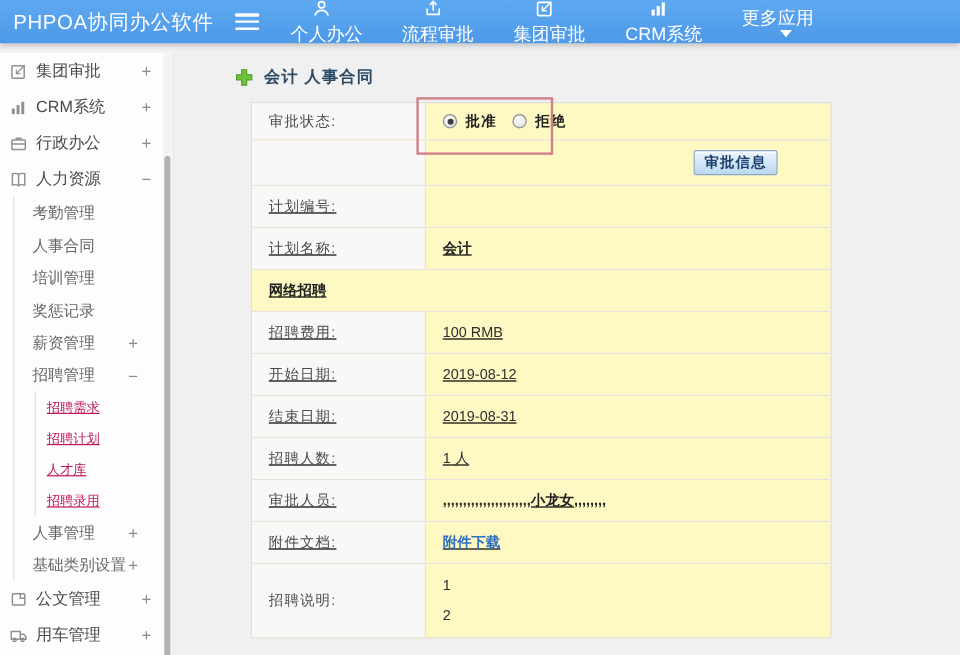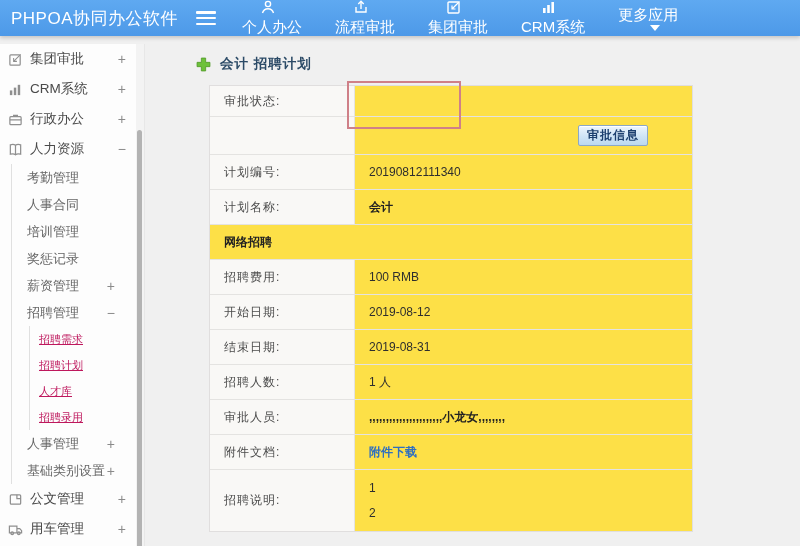--- a/index.html
+++ b/index.html
@@ -32,27 +32,27 @@
   .sub1 .toggle { right:29px; }
   .sub2 { margin-left:17px; border-left:1px solid #e0e0e0; }
   .sub2 .side-item { height:26px; padding-left:9px; font-size:11px; color:#be185d;text-decoration:underline; }
 
   
   .main { position:absolute; left:146px; top:44px; right:0; bottom:0; background:#f0f0f0; }
   .page-title { position:absolute; left:50px; top:11px; display:flex; align-items:center; }
   .page-title svg { margin-right:9px; }
   .page-title span { font-size:13.5px; font-weight:bold; color:#2b4a66; letter-spacing:1px; }
 
-  .form-table { position:absolute; left:63px; top:41px; width:484px; background:#fde047; border:1px solid #e0dede; }
+  .form-table { position:absolute; left:63px; top:41px; width:484px; background:#fef9c3; border:1px solid #e0dede; }
   .frow { display:flex; border-bottom:1px solid #e4e3e1; }
   .frow:last-child { border-bottom:none; }
   .fcell-label { width:145px; flex:0 0 145px; background:#f9f8f6; border-right:1px solid #e4e3e1;
     padding-left:14px; display:flex; align-items:center; font-size:12px; color:#4b4b4b; letter-spacing:1px; }
   .fcell-value { flex:1; padding-left:14px; display:flex; align-items:center; font-size:12px; color:#2e2e2e; }
-  .row-std { height:35px; }
+  .row-std { height:35px;text-decoration:underline; }
   .row-approve { height:31px; }
   .row-button { height:38px; }
   .row-tall { height:61px; }
   .row-tall .fcell-value { flex-direction:column; align-items:flex-start; justify-content:center; }
   .row-tall .fcell-value div { line-height:25px; }
   .bold-val { font-weight:bold; color:#222;text-align:center; }
   .file-link { color:#2f6fc0; font-weight:bold; text-decoration:none; cursor:pointer; }
 
   
   .radio-group { display:flex; align-items:center; }
@@ -246,39 +246,46 @@
     <div class="side-thumb"></div>
   </div>
 </div>
 
 <div class="main">
 
   <div class="page-title">
     <svg width="15" height="15" viewBox="0 0 14 14">
       <path d="M5 1h4v4h4v4H9v4H5V9H1V5h4z" fill="#6dc13a" stroke="#539b2b" stroke-width="0.8"></path>
     </svg>
-    <span>会计 招聘计划</span>
+    <span>会计 人事合同</span>
   </div>
 
   <div class="form-table">
 
     <div class="frow row-approve">
       <div class="fcell-label">审批状态:</div>
+      <div class="fcell-value">
+        <div class="radio-group">
+          <span class="radio checked"></span>
+          <span class="radio-label">批准</span>
+          <span class="radio"></span>
+          <span class="radio-label">拒绝</span>
+        </div>
+      </div>
     </div>
 
     <div class="frow row-button">
       <div class="fcell-label"></div>
       <div class="btn-row-inner">
         <button class="approve-btn">审批信息</button>
       </div>
     </div>
 
     <div class="frow row-std">
       <div class="fcell-label">计划编号:</div>
-      <div class="fcell-value">20190812111340</div>
     </div>
     <div class="frow row-std">
       <div class="fcell-label">计划名称:</div>
       <div class="fcell-value bold-val">会计</div>
     </div>
     <div class="frow row-std">
       <div class="fcell-value bold-val">网络招聘</div>
     </div>
     <div class="frow row-std">
       <div class="fcell-label">招聘费用:</div>

